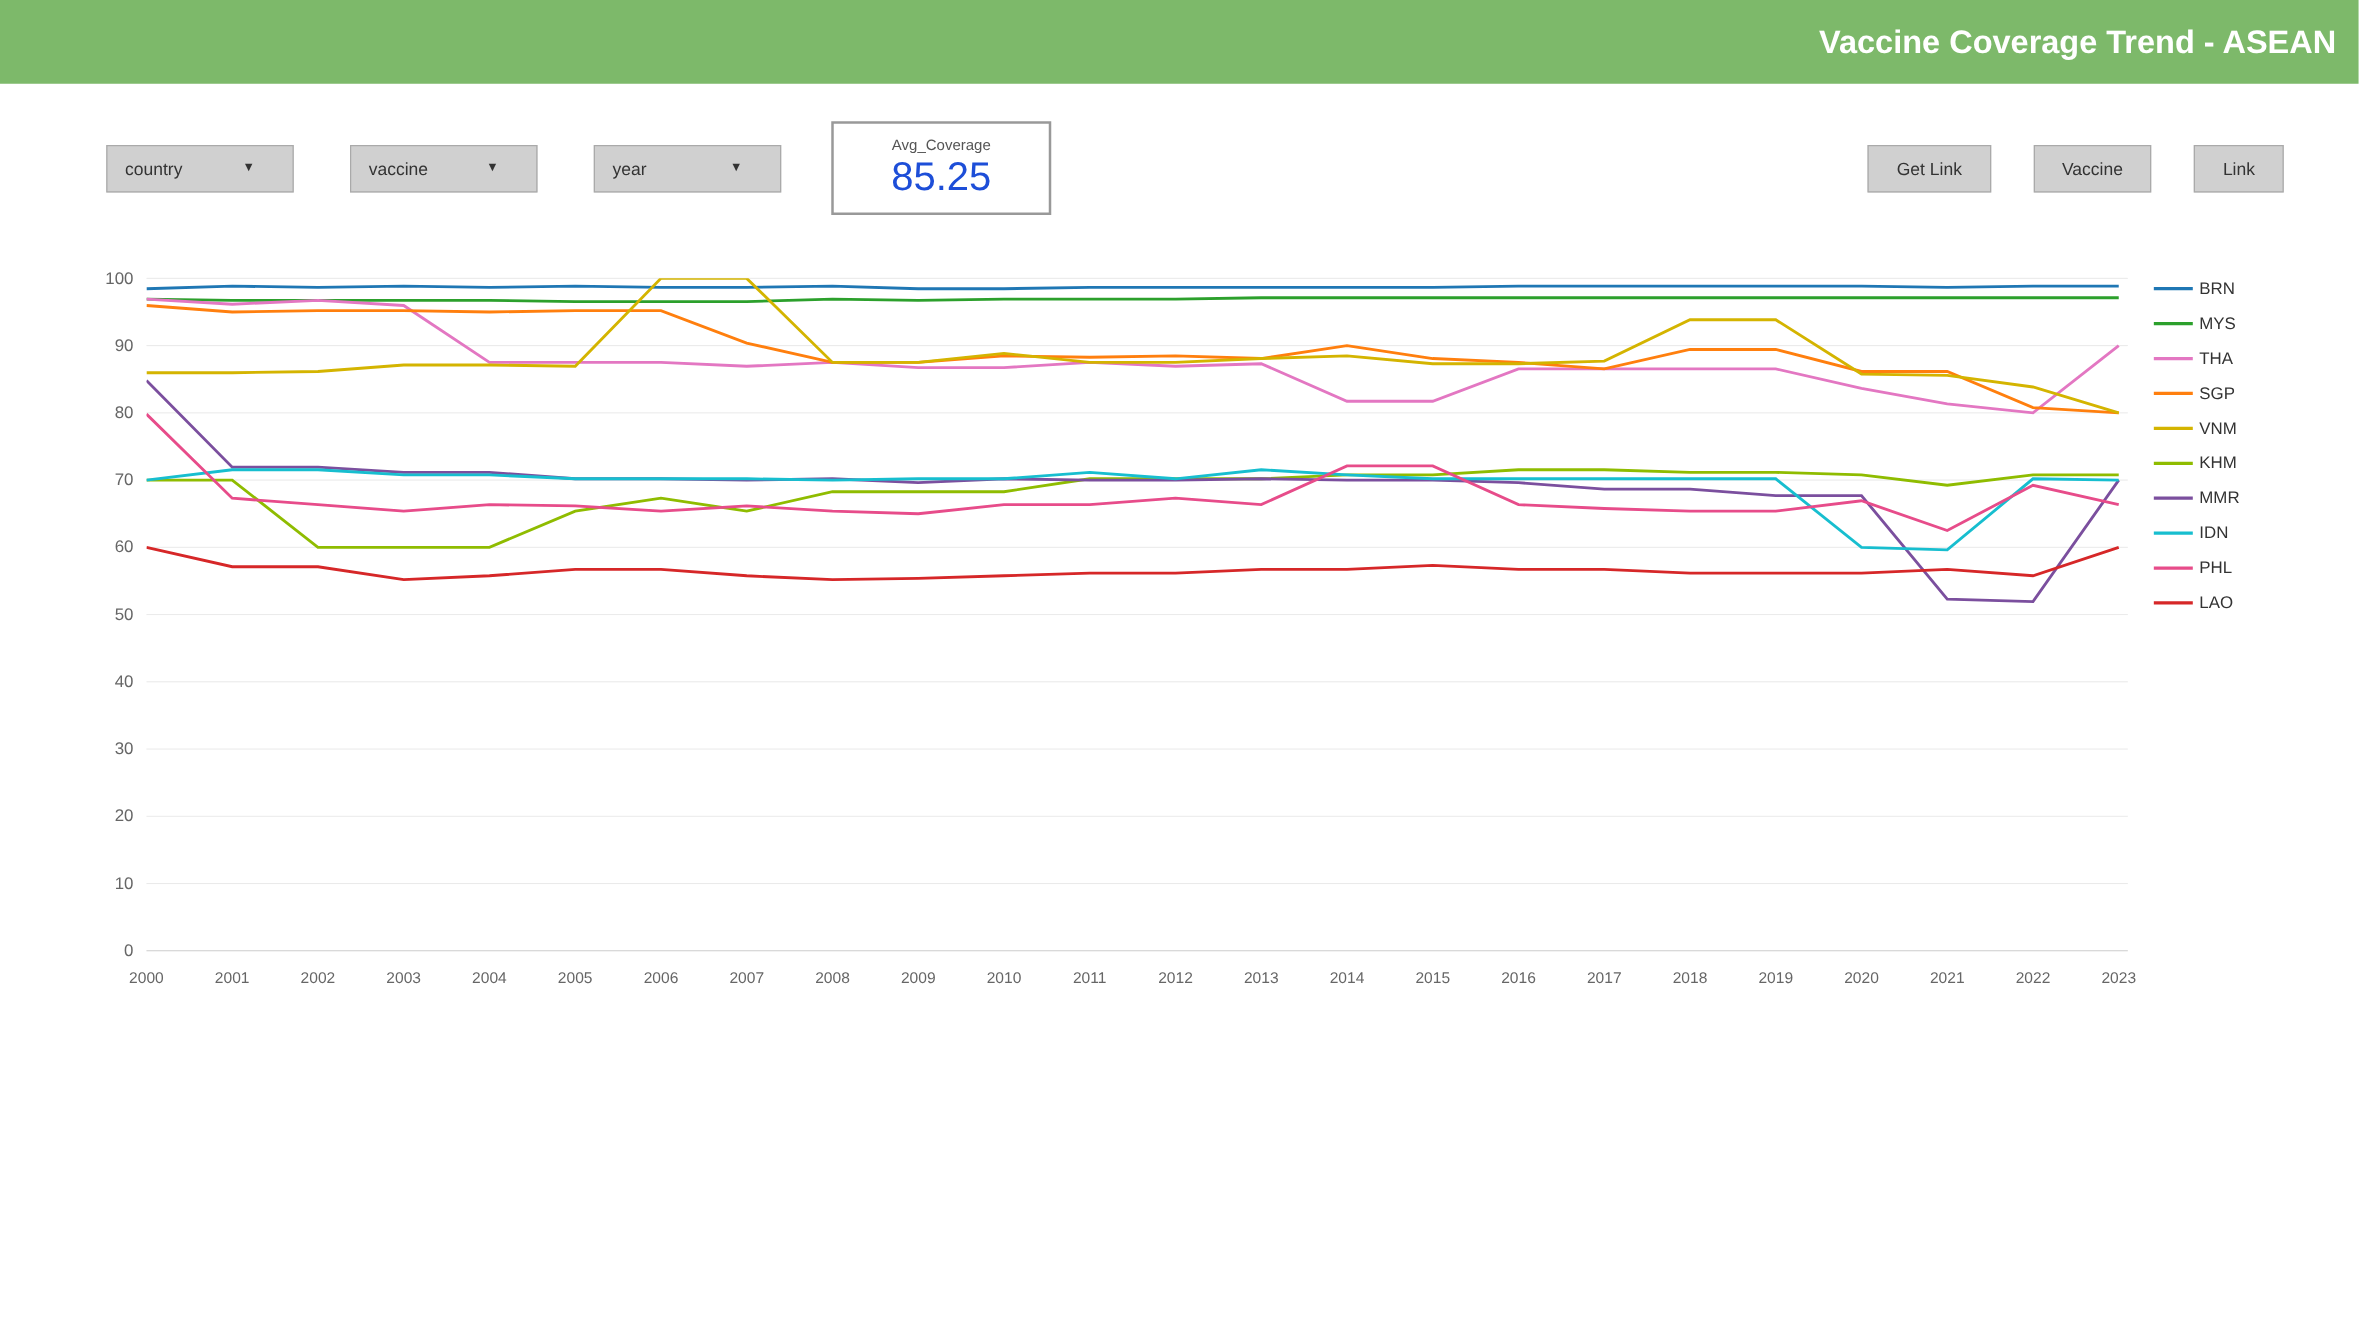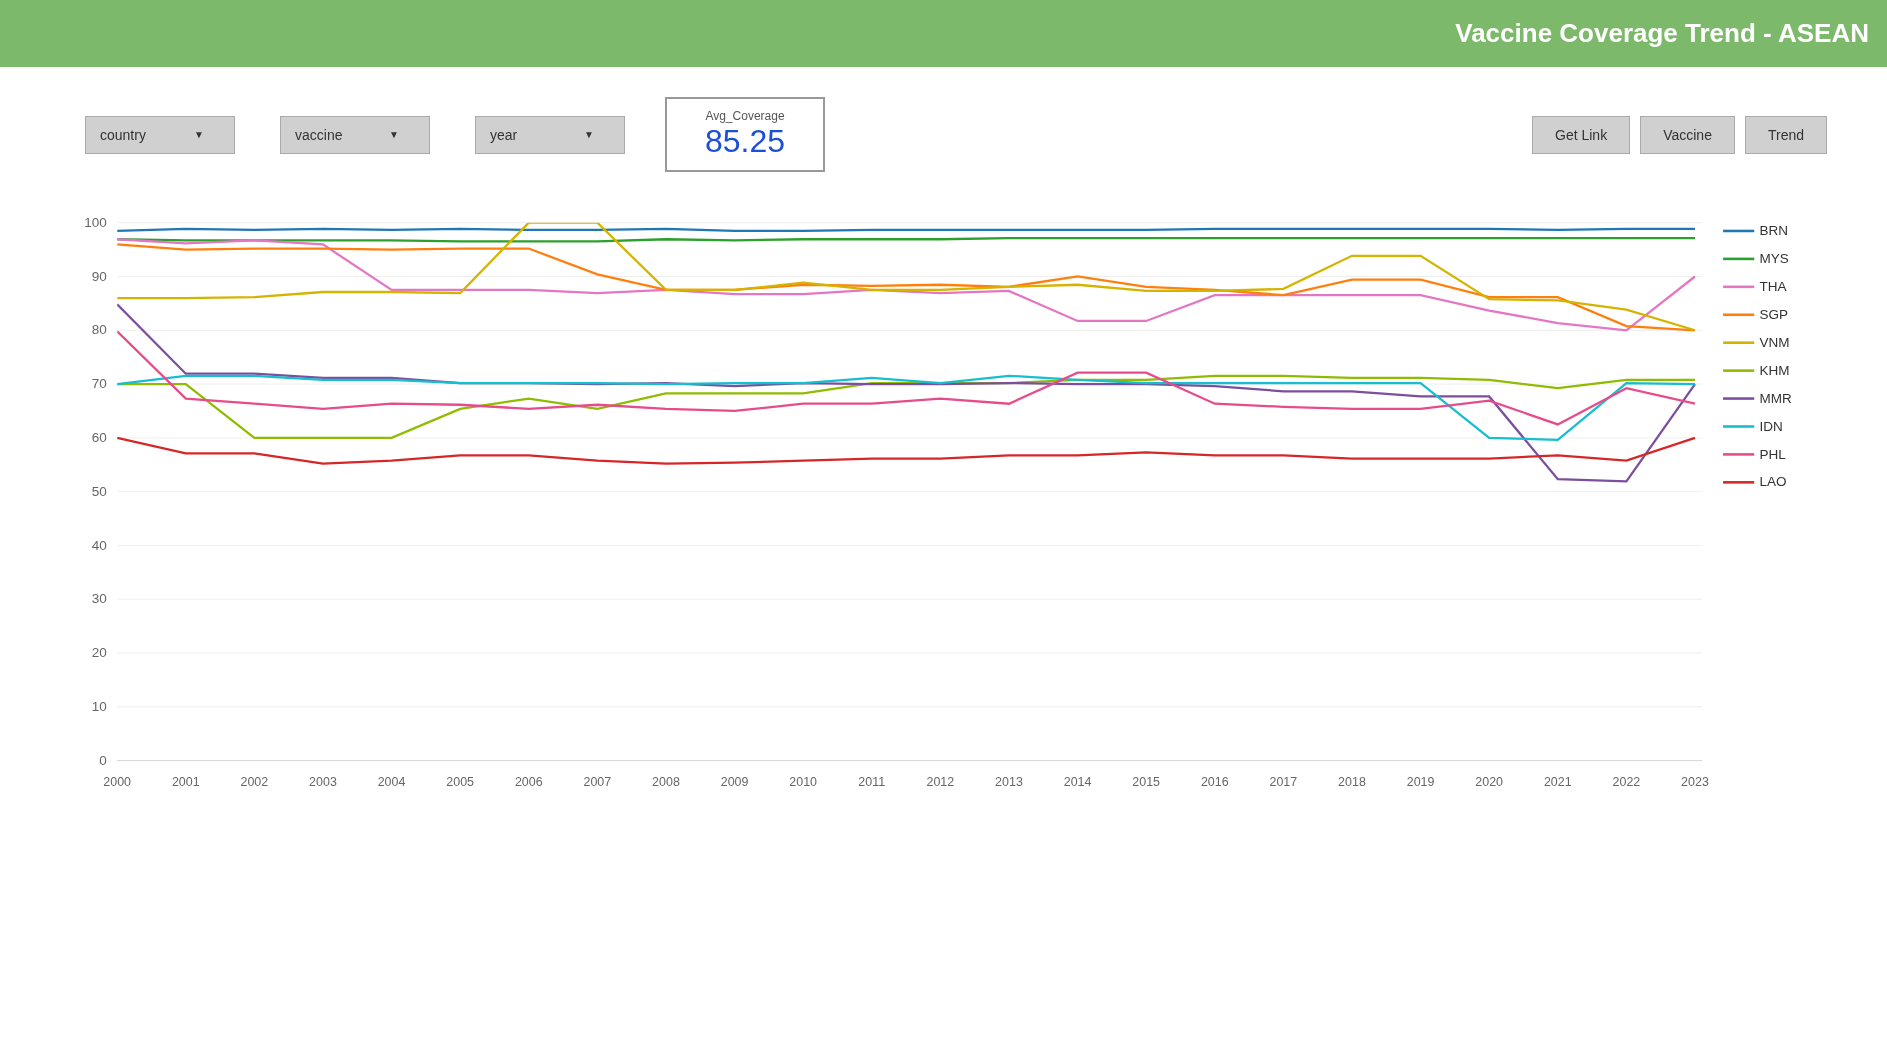--- a/index.html
+++ b/index.html
@@ -39,21 +39,21 @@
       color: #333;
       margin-left: 25px;
     }
     .dropdown-arrow {
       font-size: 10px;
       margin-left: 10px;
     }
 
     .stat-box {
       border: 2px solid #999;
-      padding: 10px 30px;
+      padding: 10px 46px;
       text-align: center;
       min-width: 160px;
       margin-left: 20px;
     }
     .stat-label {
       font-size: 12px;
       color: #555;
     }
     .stat-value {
       font-size: 32px;
@@ -66,20 +66,21 @@
       gap: 10px;
       margin-left: auto;
     }
     .action-btn {
       background: #d0d0d0;
       border: 1px solid #aaa;
       padding: 10px 22px;
       font-size: 14px;
       cursor: pointer;
       color: #333;
+      margin-left: 24px;
     }
 
     .chart-container {
       margin: 20px 60px 20px 60px;
       position: relative;
     }
 
     .chart-area {
       position: relative;
       width: 100%;
@@ -119,21 +120,21 @@
   </div>
 
   <div class="stat-box">
     <div class="stat-label">Avg_Coverage</div>
     <div class="stat-value">85.25</div>
   </div>
 
   <div class="action-buttons">
     <button class="action-btn">Get Link</button>
     <button class="action-btn">Vaccine</button>
-    <button class="action-btn">Trend</button>
+    <button class="action-btn">Link</button>
   </div>
 </div>
 
 <div class="chart-container">
   <div class="chart-area">
     <svg class="main-chart" viewBox="0 0 1700 580" preserveAspectRatio="none">
 
       <defs>
         <clipPath id="plot-clip">
           <rect x="55" y="20" width="1525" height="520"></rect>

